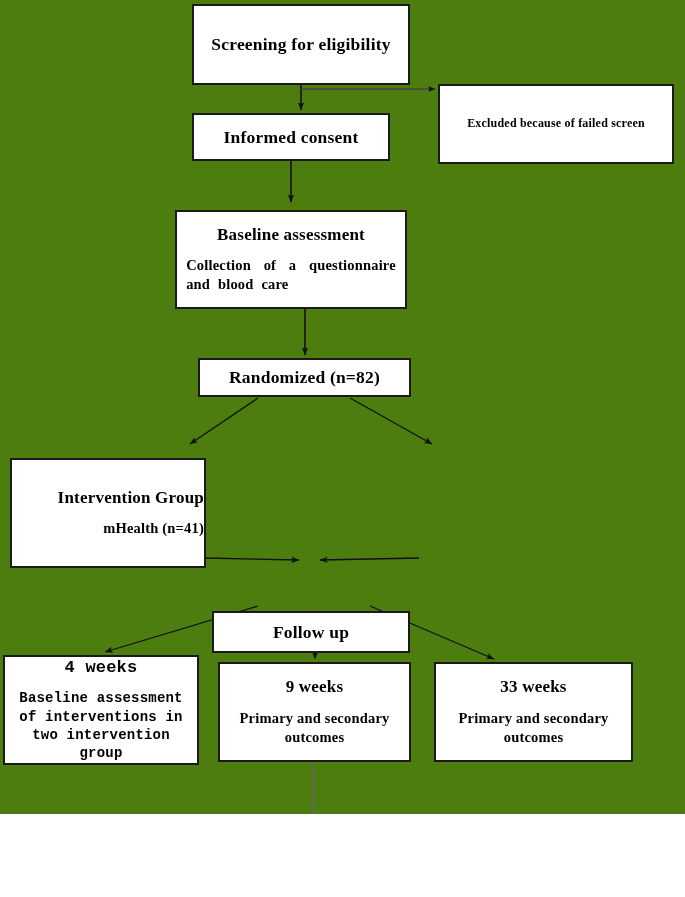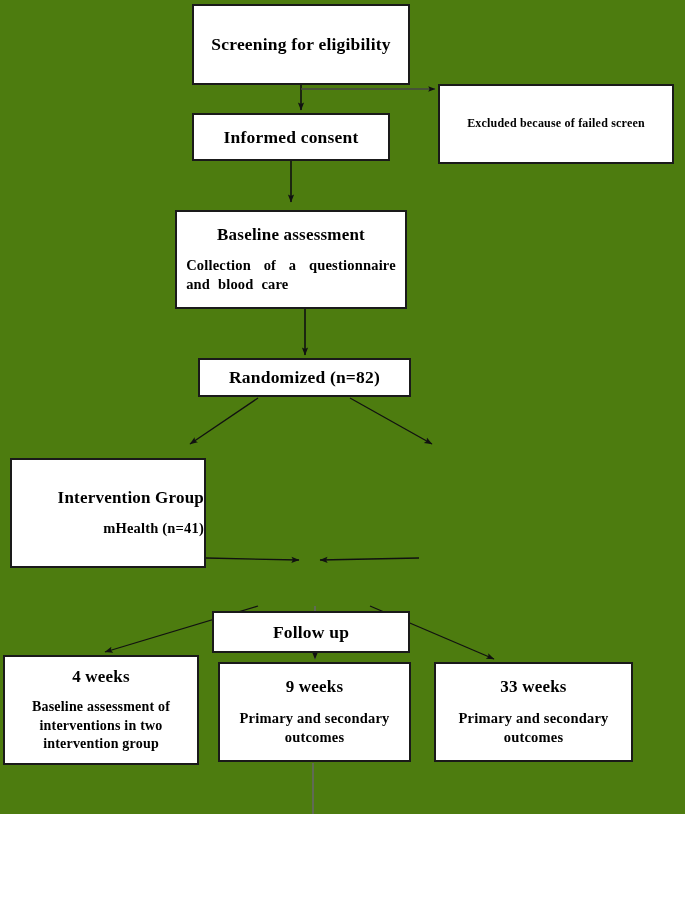--- a/index.html
+++ b/index.html
@@ -66,21 +66,21 @@
 
   
   #node-screening      { left: 192px; top: 4px;   width: 218px; height: 81px; }
   #node-excluded       { left: 438px; top: 84px;  width: 236px; height: 80px; }
   #node-consent        { left: 192px; top: 113px; width: 198px; height: 48px; justify-content: center; }
   #node-baseline       { left: 175px; top: 210px; width: 232px; height: 99px; }
   #node-randomized     { left: 198px; top: 358px; width: 213px; height: 39px; }
   #node-intervention   { left: 10px;  top: 458px; width: 196px; height: 110px; align-items: flex-end; }
   #node-control        { left: 420px; top: 447px; width: 194px; height: 110px; }
   #node-followup       { left: 212px; top: 563px; width: 198px; height: 42px; margin-top: 48px; }
-  #node-week4          { left: 3px;   top: 655px; width: 196px; height: 110px; }
+  #node-week4          { left: 3px;   top: 655px; width: 196px; height: 110px; font-family: Liberation Mono, monospace; }
   #node-week12         { left: 218px; top: 662px; width: 193px; height: 100px; }
   #node-week24         { left: 434px; top: 662px; width: 199px; height: 100px; }
   #node-analysis       { left: 217px; top: 899px; width: 193px; height: 44px; }
 
   #node-screening .title,
   #node-consent .title,
   #node-randomized .title,
   #node-followup .title,
   #node-analysis .title { font-size: 17.5px; }
   #node-excluded .sub   { font-size: 12px; width: 84%; }

